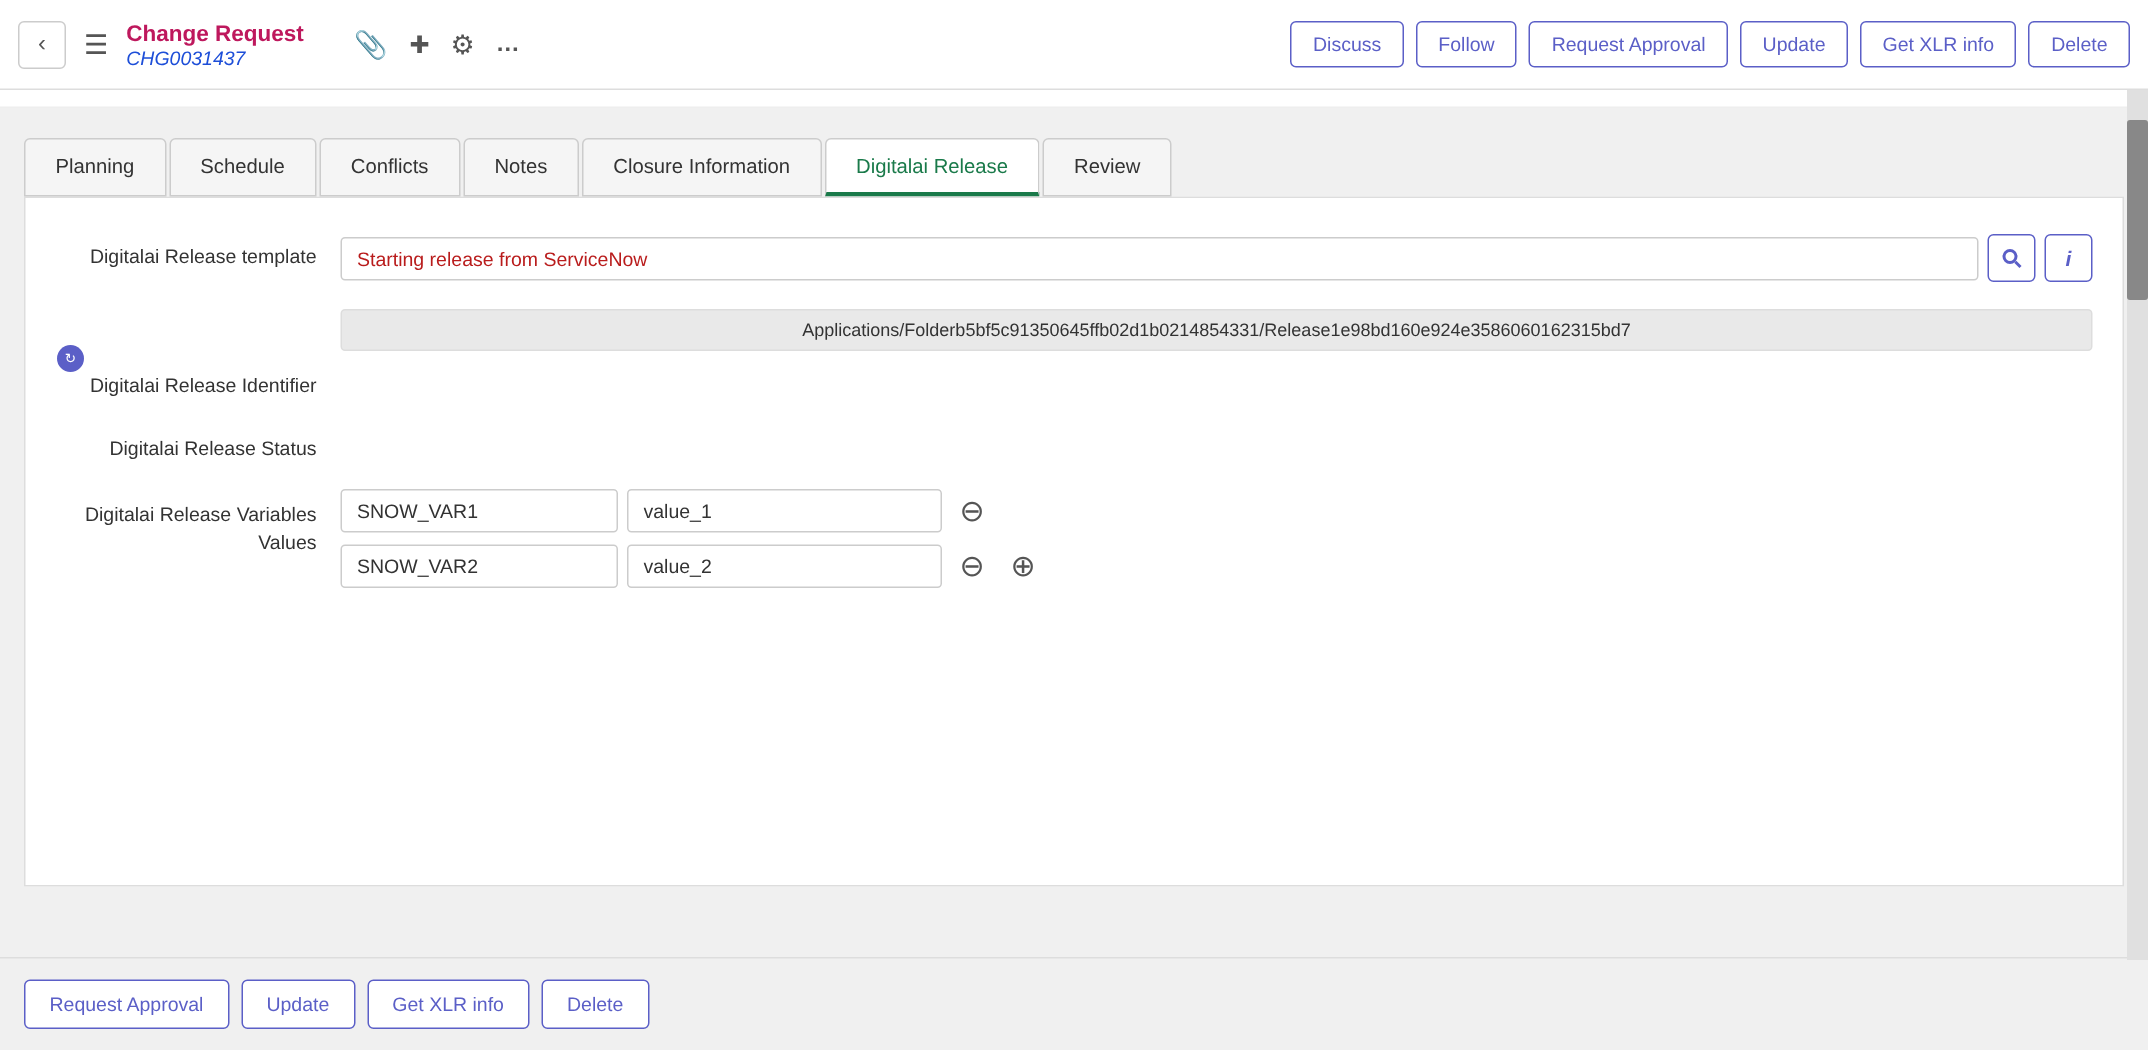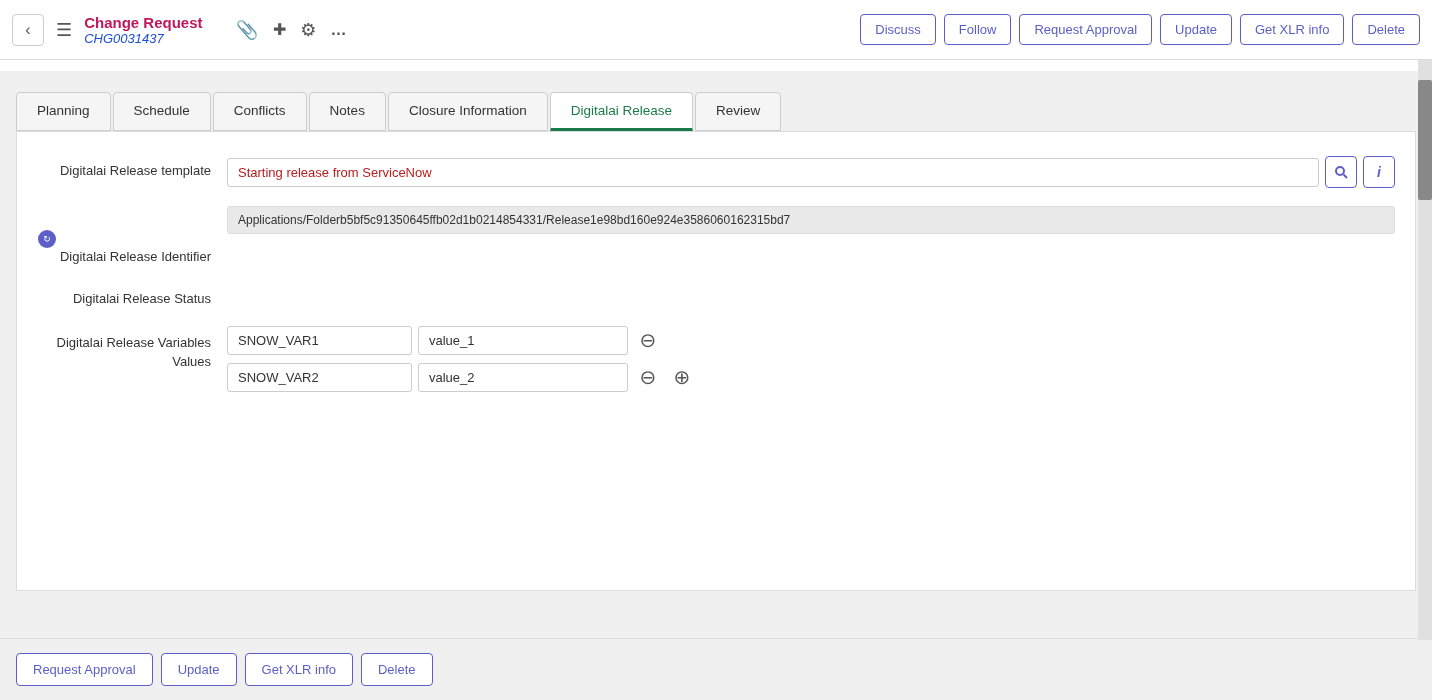--- a/index.html
+++ b/index.html
@@ -167,20 +167,21 @@
       background: #fff;
     }
     .form-input-readonly {
       flex: 1;
       border: 1px solid #ddd;
       border-radius: 3px;
       padding: 6px 10px;
       font-size: 13px;
       color: #333;
       background: #e9e9e9;
+      text-align: center;
     }
     .icon-btn {
       border: 1.5px solid #5b5fc7;
       background: #fff;
       border-radius: 4px;
       width: 32px;
       height: 32px;
       cursor: pointer;
       display: flex;
       align-items: center;
@@ -201,20 +202,21 @@
     }
 
     
     .variables-section {
       display: flex;
       align-items: flex-start;
       margin-bottom: 10px;
     }
     .var-row {
       display: flex;
+      align-items: center;
       gap: 6px;
       margin-bottom: 8px;
     }
     .var-input {
       border: 1px solid #ccc;
       border-radius: 3px;
       padding: 6px 10px;
       font-size: 13px;
       width: 185px;
       color: #333;

